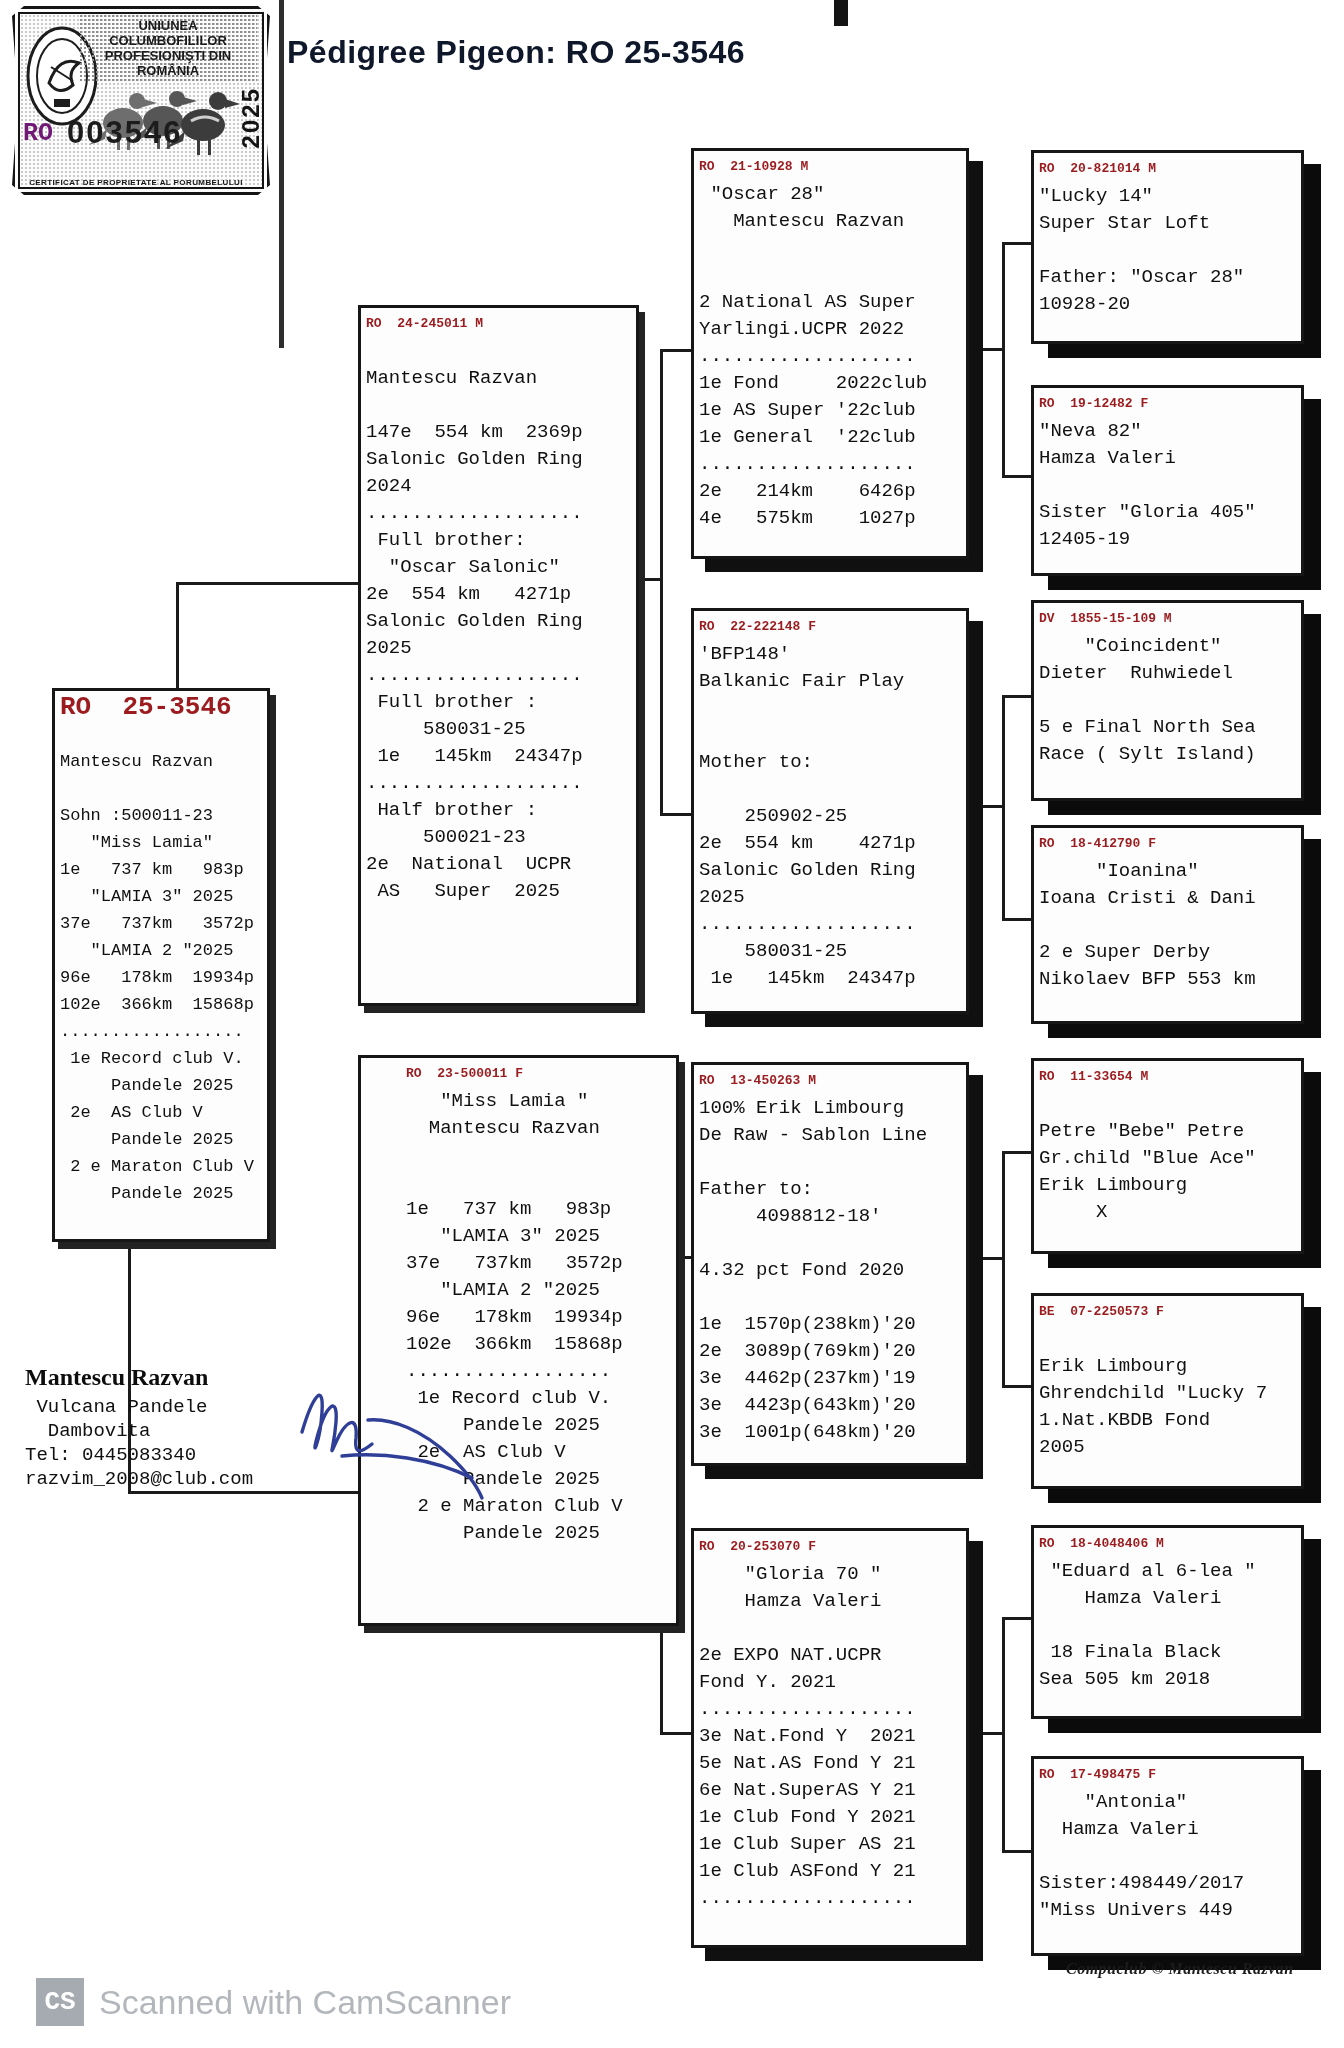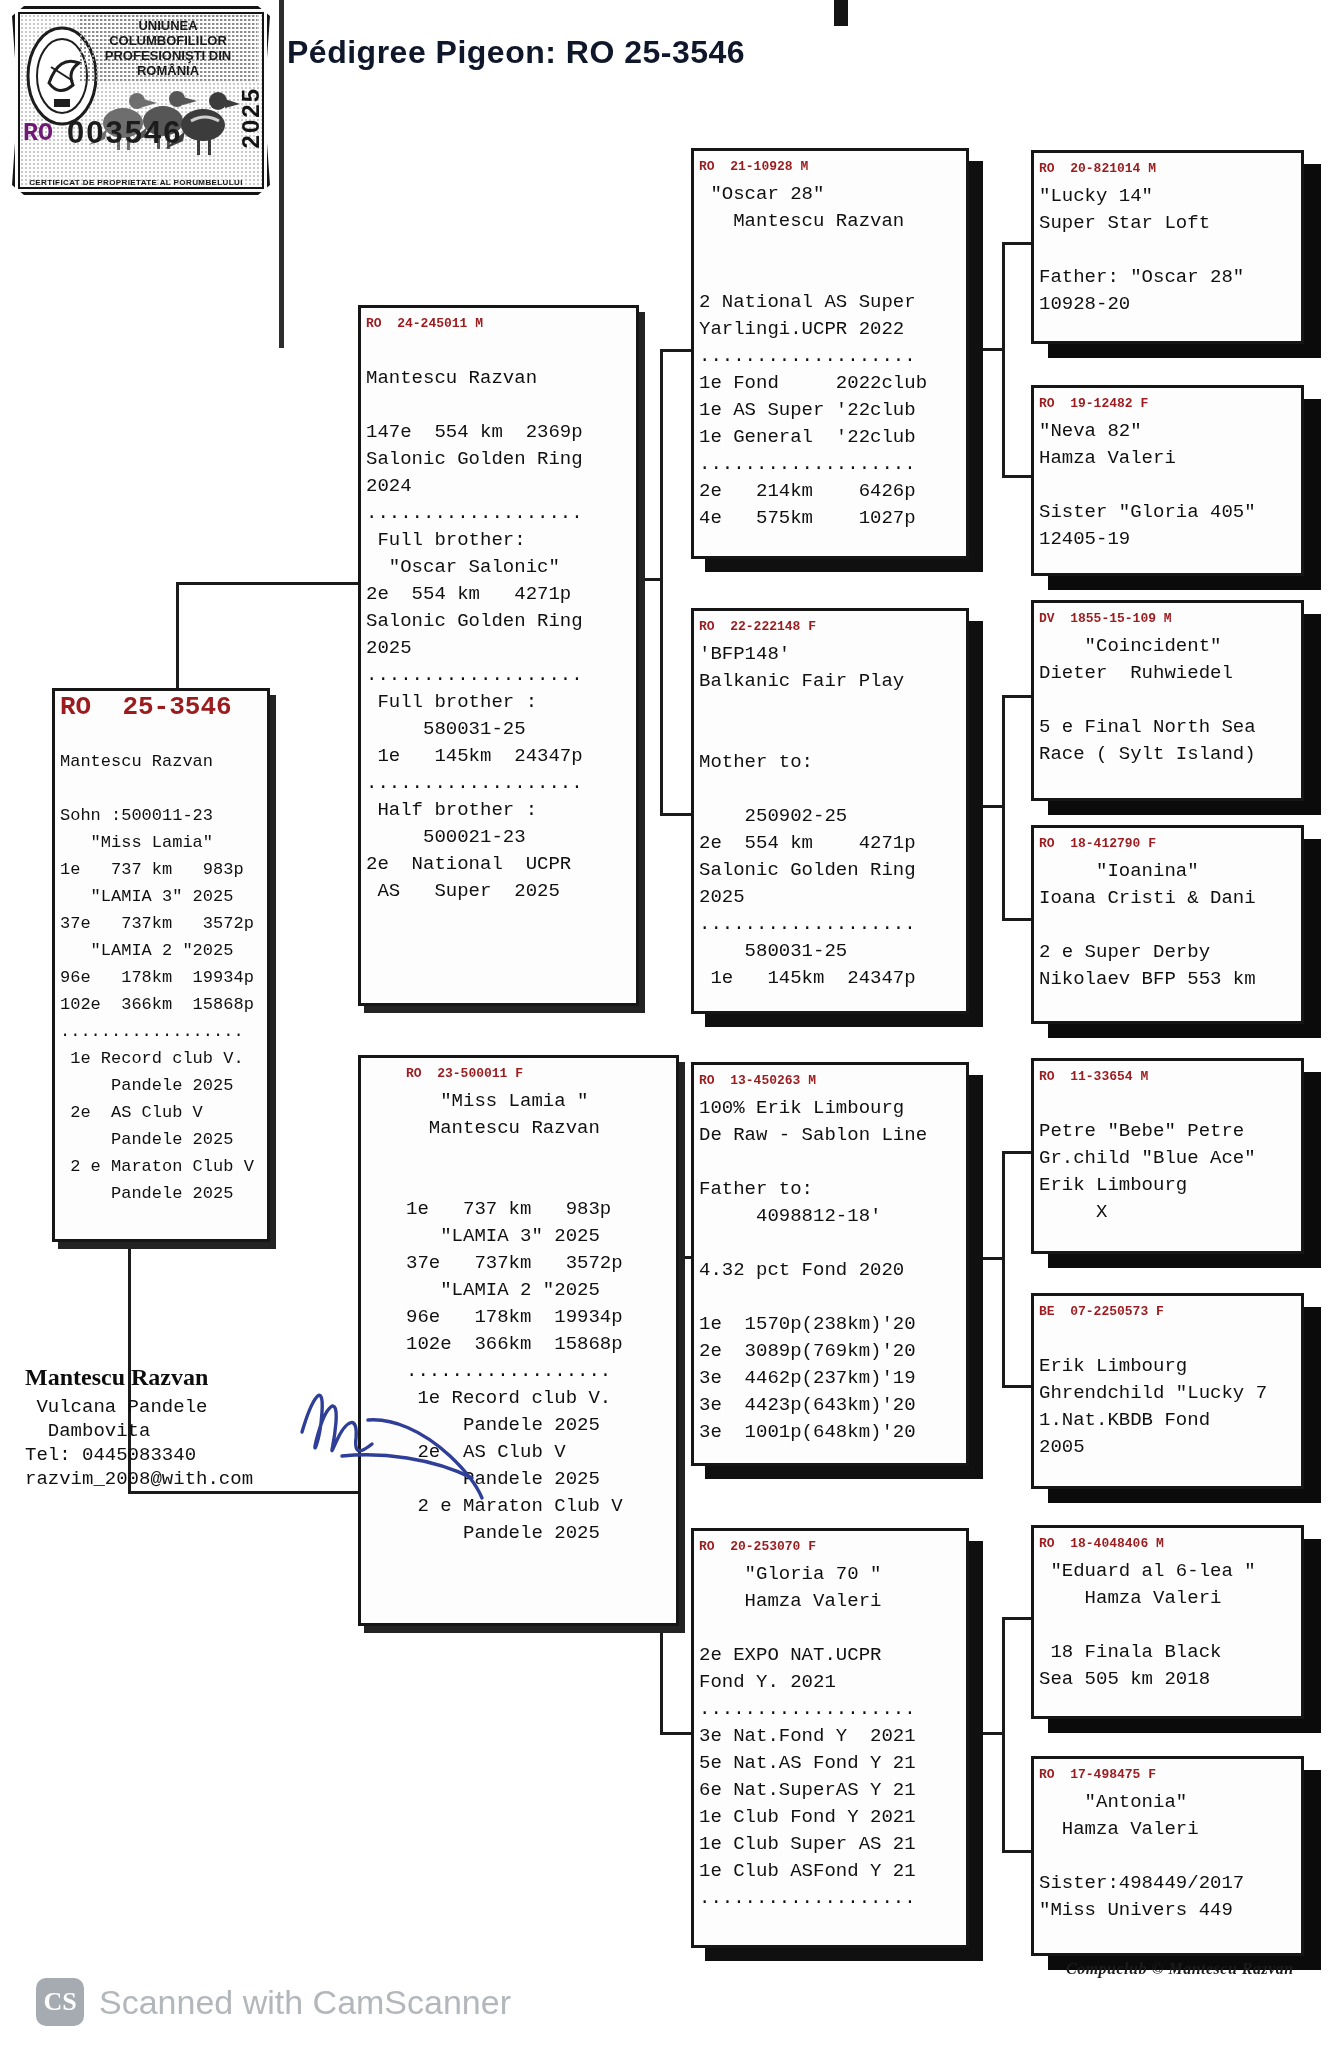--- a/index.html
+++ b/index.html
@@ -48,23 +48,23 @@
 
   
   .signature-svg{position:absolute;left:272px;top:1360px;}
 
   
   .compuclub{position:absolute;left:1066px;top:1960px;font-family:"Liberation Serif","DejaVu Serif",serif;
          font-style:italic;font-weight:bold;font-size:16px;letter-spacing:0.5px;color:#1c1c1c;}
 
   
   .cam{position:absolute;left:36px;top:1978px;display:flex;align-items:center;gap:15px;}
-  .cam-logo{width:48px;height:48px;border-radius:10px;background:#a6abb1;color:#ffffff;
+  .cam-logo{width:48px;height:48px;border-radius:0;background:#a6abb1;color:#ffffff;
          display:flex;align-items:center;justify-content:center;
-         font-family:Liberation Serif, serif;font-weight:bold;font-size:26px;}
+         font-family:Liberation Mono, monospace;font-weight:bold;font-size:26px;}
   .cam-text{font-family:"Liberation Sans",sans-serif;font-size:34px;color:#b3b7bc;}
 </style>
 </head>
 <body>
 
 <div id="page">
 
   <div class="artifact" style="left:279px;top:0;width:5px;height:348px;"></div>
   <div class="artifact" style="left:834px;top:0;width:14px;height:26px;background:#141414;"></div>
 
@@ -337,21 +337,21 @@
 
 Sister:498449/2017
 "Miss Univers 449</div>
   </div>
 
   <div class="owner">
     <div class="owner-name">Mantescu Razvan</div>
     <div class="owner-line"> Vulcana Pandele</div>
     <div class="owner-line">  Dambovita</div>
     <div class="owner-line">Tel: 0445083340</div>
-    <div class="owner-line">razvim_2008@with.com</div>
+    <div class="owner-line">razvim_2008@club.com</div>
   </div>
 
   <svg class="signature-svg" width="230" height="150" viewBox="0 0 230 150">
     <g fill="none" stroke="#2f3e97" stroke-width="3.4" stroke-linecap="round">
       <path d="M30 72 C 40 38 52 20 50 52 C 48 84 38 102 46 74 C 54 46 66 34 64 62 C 62 88 56 100 64 82 C 74 60 86 54 84 78 C 82 96 90 92 100 84"></path>
       <path d="M96 60 C 120 58 150 70 178 96 C 195 112 205 126 210 138"></path>
       <path d="M70 96 C 110 92 160 98 200 118"></path>
     </g>
   </svg>
 

